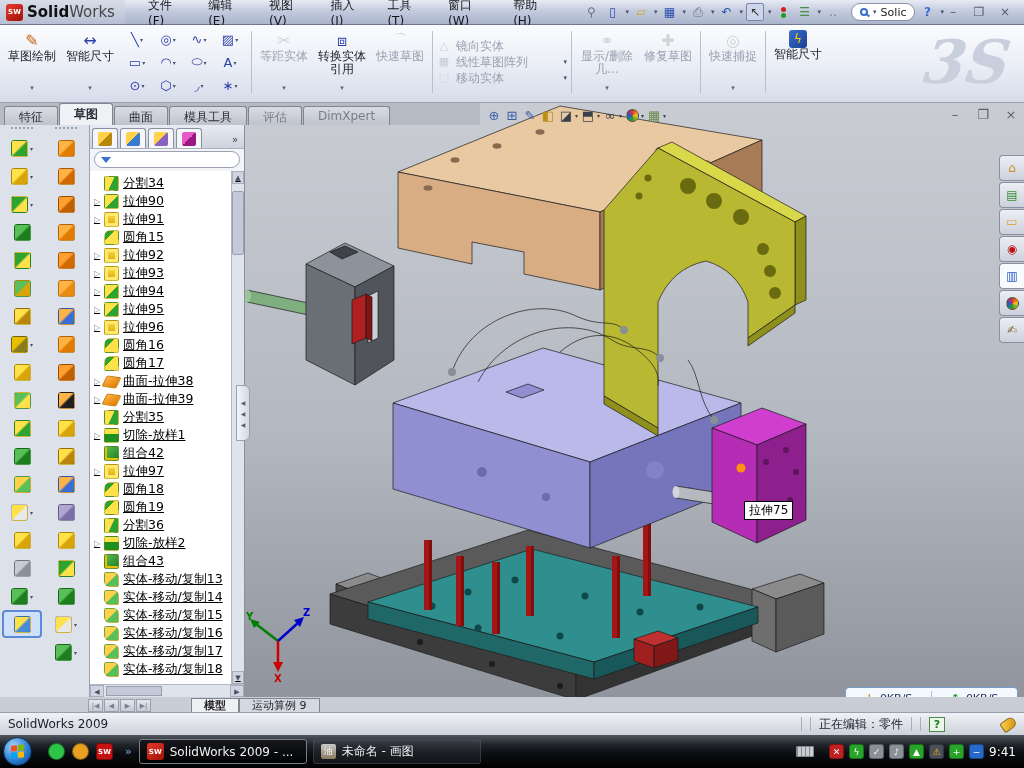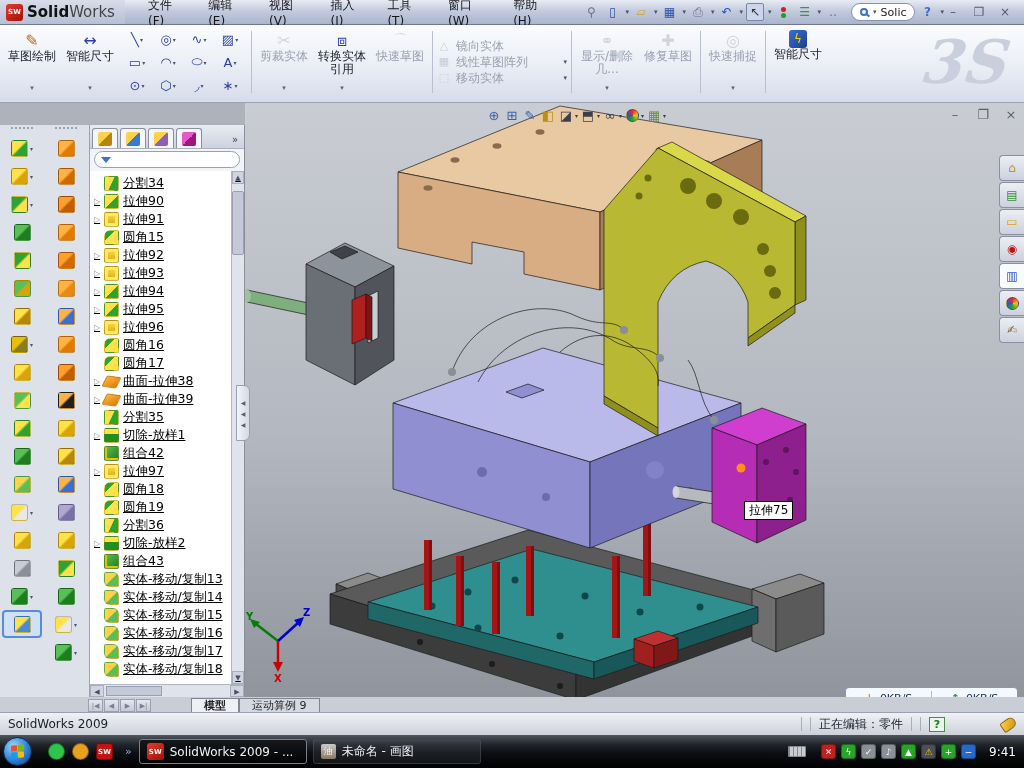--- a/index.html
+++ b/index.html
@@ -163,21 +163,21 @@
   #chev{color:#7ab4f0;font-size:11px;margin:0 4px;}
   .taskbtn{width:168px;height:25px;margin:0 3px;border-radius:3px;border:1px solid #62687261;
     display:flex;align-items:center;gap:6px;padding:0 7px;font-size:12px;color:#f0f0f0;
     background:linear-gradient(180deg,#5a616b44,#23262b88);white-space:nowrap;overflow:hidden;}
   .taskbtn.active{background:linear-gradient(180deg,#15171b,#020304);border-color:#787e88;}
   .paintico{width:15px;height:15px;background:linear-gradient(180deg,#c8c8c8,#8a7a60);border-radius:2px;display:flex;align-items:center;justify-content:center;font-size:9px;}
   #tray{margin-left:auto;display:flex;align-items:center;gap:5px;padding-right:8px;}
   #kbico{width:18px;height:11px;background:#c8ccd4;border:1px solid #888;border-radius:1px;margin-right:10px;
     background-image:repeating-linear-gradient(90deg,#888 0 1px,transparent 1px 4px);}
   .trico{width:15px;height:15px;border-radius:3px;display:flex;align-items:center;justify-content:center;font-size:9px;color:#fff;border:1px solid #00000055;}
-  #clock{font-size:12px;color:#fff;margin-left:8px;text-shadow:0 1px 2px #000;}
+  #clock{font-size:12px;color:#fff;text-shadow:0 1px 2px #000;}
 </style>
 </head>
 <body>
 
 <div id="page">
 
   <div id="viewport">
     <svg id="vpsvg" width="779" height="594" viewBox="245 103 779 594">
 
       <g>
@@ -453,21 +453,21 @@
           <span class="caret">▾</span>
         </div>
         <div class="sg">
           <span>∗</span>
           <span class="caret">▾</span>
         </div>
       </div>
     <div class="vsep"></div>
     <div class="cbtn dis">
       <div class="bigico">✂</div>
-      <div>剪裁实体</div>
+      <div>等距实体</div>
         <div class="dd">▾</div>
     </div>
     <div class="cbtn">
       <div class="bigico" style="color:#2a3faa;">⧈</div>
       <div>转换实体引用</div>
         <div class="dd">▾</div>
     </div>
     <div class="cbtn dis">
       <div class="bigico">⌒</div>
       <div>快速草图</div>
@@ -506,20 +506,28 @@
         <div class="dd">▾</div>
     </div>
     <div class="vsep"></div>
     <div class="cbtn">
       <div class="bigico" style="background:linear-gradient(135deg,#3a6fd0,#1a3f90);color:#ffd000;width:18px;height:18px;border-radius:3px;font-size:12px;">ϟ</div>
       <div>智能尺寸</div>
     </div>
     <div id="watermark">3S</div>
   </div>
 
+  <div id="tabstrip">
+      <div class="tab">特征</div>
+      <div class="tab active">草图</div>
+      <div class="tab">曲面</div>
+      <div class="tab">模具工具</div>
+      <div class="tab dis">评估</div>
+      <div class="tab dis">DimXpert</div>
+    </div>
 
   <div id="winctl-doc">
     <span class="wbtn">–</span>
     <span class="wbtn">❐</span>
     <span class="wbtn">×</span>
   </div>
 
   <div id="lefttools">
     <div class="tcol" id="tcol1">
         <div class="grip"></div>

